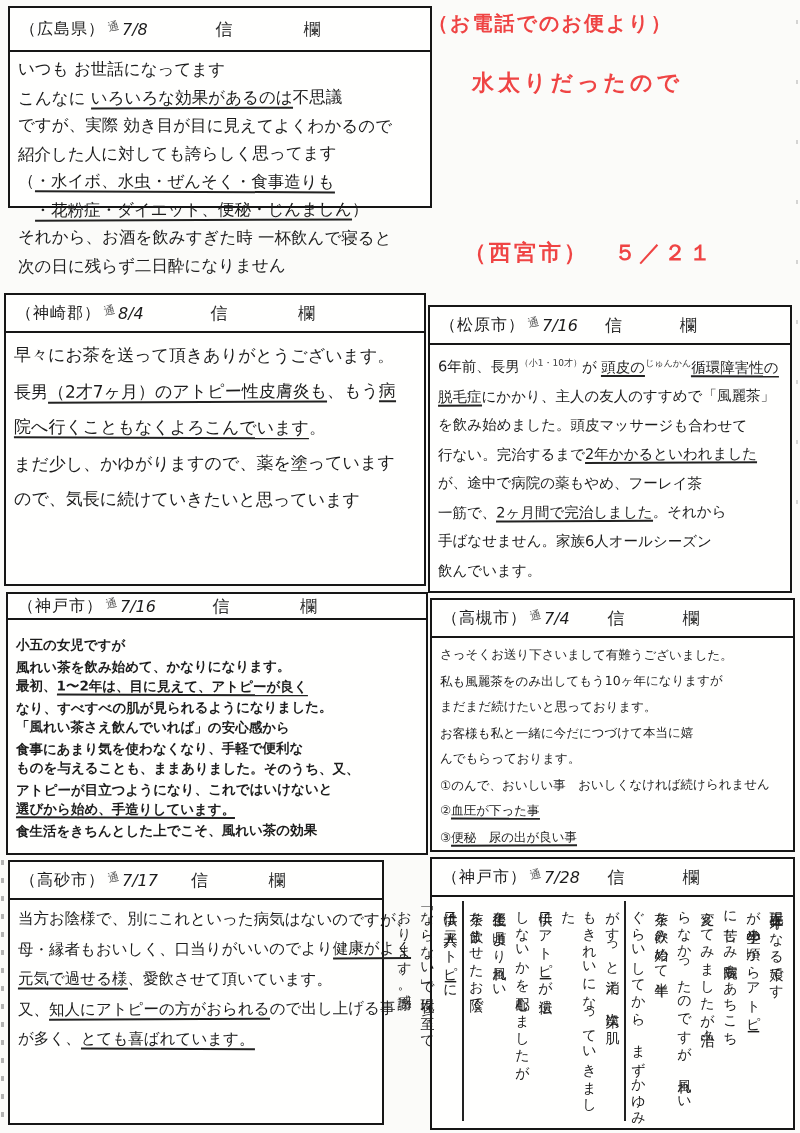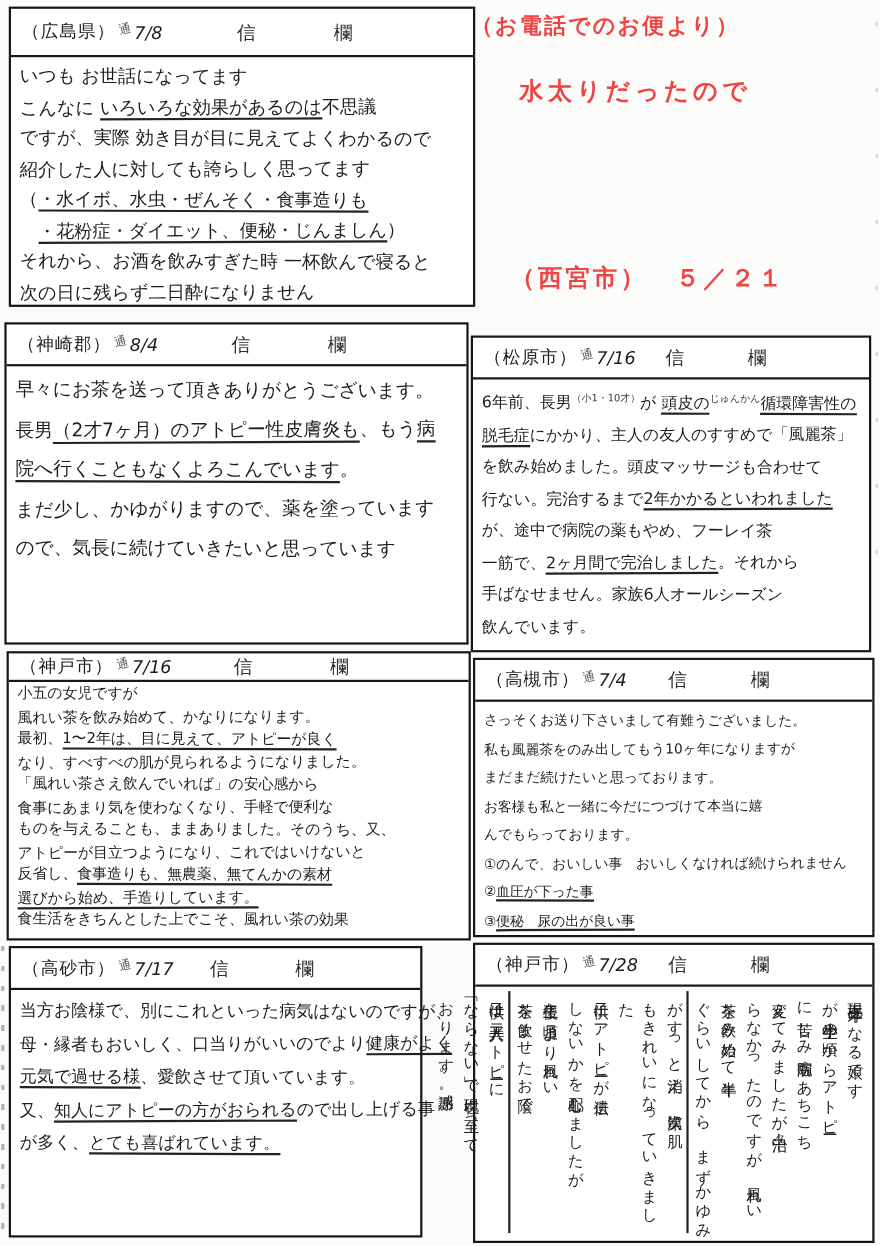--- a/index.html
+++ b/index.html
@@ -23,31 +23,31 @@
   .date{font-size:16px;font-style:italic;}
   .shin{width:18%;text-align:center;font-family:"Liberation Serif","DejaVu Serif",serif;font-size:17px;color:#2e2e2e;}
   .ran{width:26%;text-align:center;font-family:"Liberation Serif","DejaVu Serif",serif;font-size:17px;color:#2e2e2e;}
   .lb{padding:4px 8px 2px 8px;box-sizing:border-box;}
   .hw-line{white-space:nowrap;}
   .hw-line:nth-child(2n){transform:rotate(-0.25deg);}
   .hw-line:nth-child(2n+1){transform:rotate(0.2deg);}
   .u{border-bottom:2px solid #222;padding-bottom:0px;}
   .sm{font-size:9px;vertical-align:super;color:#333;}
   
-  .pos-0{left:8px;  top:6px;   width:424px;height:273px;font-size:16.5px;}
+  .pos-0{left:8px;  top:6px;   width:424px;height:202px;font-size:16.5px;}
   .pos-0 .hw-line{line-height:28px;}
   .pos-0 .lh{height:44px;}
   .pos-1{left:4px;  top:293px; width:422px;height:293px;font-size:17px;}
   .pos-1 .hw-line{line-height:36px;}
   .pos-2{left:428px;top:305px; width:364px;height:288px;font-size:14.5px;}
   .pos-2 .hw-line{line-height:29px;}
   .pos-3{left:6px;  top:592px; width:422px;height:263px;font-size:13.5px;}
   .pos-3 .hw-line{line-height:20.5px;}
   .pos-3 .lh{height:26px;padding-top:1px;padding-bottom:0;}
-  .pos-3 .lb{padding-top:1px;}
+  .pos-3 .lb{padding-top:15px;font-weight:bold;}
   .pos-4{left:430px;top:598px; width:365px;height:254px;font-size:12.5px;}
   .pos-4 .hw-line{line-height:26px;}
   .pos-5{left:8px;  top:860px; width:376px;height:265px;font-size:15.5px;}
   .pos-5 .hw-line{line-height:30px;}
   .pos-6{left:430px;top:857px; width:365px;height:273px;font-size:14px;}
   
   .lb.vert{display:flex;flex-direction:row-reverse;justify-content:flex-start;
            gap:2px;height:228px;padding:4px 6px;}
   .vcol{writing-mode:vertical-rl;line-height:21px;letter-spacing:1px;}
   .vcol.emph{border-right:2px solid #222;padding-right:1px;}
@@ -146,21 +146,20 @@
     </div>
     <div class="lb">
       <div class="hw-line"><span>小五の女児ですが</span></div>
       <div class="hw-line"><span>風れい茶を飲み始めて、かなりになります。</span></div>
       <div class="hw-line"><span>最初、</span><span class="u ">1〜2年は、目に見えて、アトピーが良く</span></div>
       <div class="hw-line"><span>なり、すべすべの肌が見られるようになりました。</span></div>
       <div class="hw-line"><span>「風れい茶さえ飲んでいれば」の安心感から</span></div>
       <div class="hw-line"><span>食事にあまり気を使わなくなり、手軽で便利な</span></div>
       <div class="hw-line"><span>ものを与えることも、ままありました。そのうち、又、</span></div>
       <div class="hw-line"><span>アトピーが目立つようになり、これではいけないと</span></div>
-      <div class="hw-line"><span>反省し、</span><span class="u ">食事造りも、無農薬、無てんかの素材</span></div>
       <div class="hw-line"><span class="u ">選びから始め、手造りしています。</span></div>
       <div class="hw-line"><span>食生活をきちんとした上でこそ、風れい茶の効果</span></div>
     </div>
   </div>
 <div class="letter pos-4">
     <div class="lh">
       <span class="lg">
         <span class="loc">（高槻市）</span>
         <span class="mark">通</span>
         <span class="date">7/4</span>

